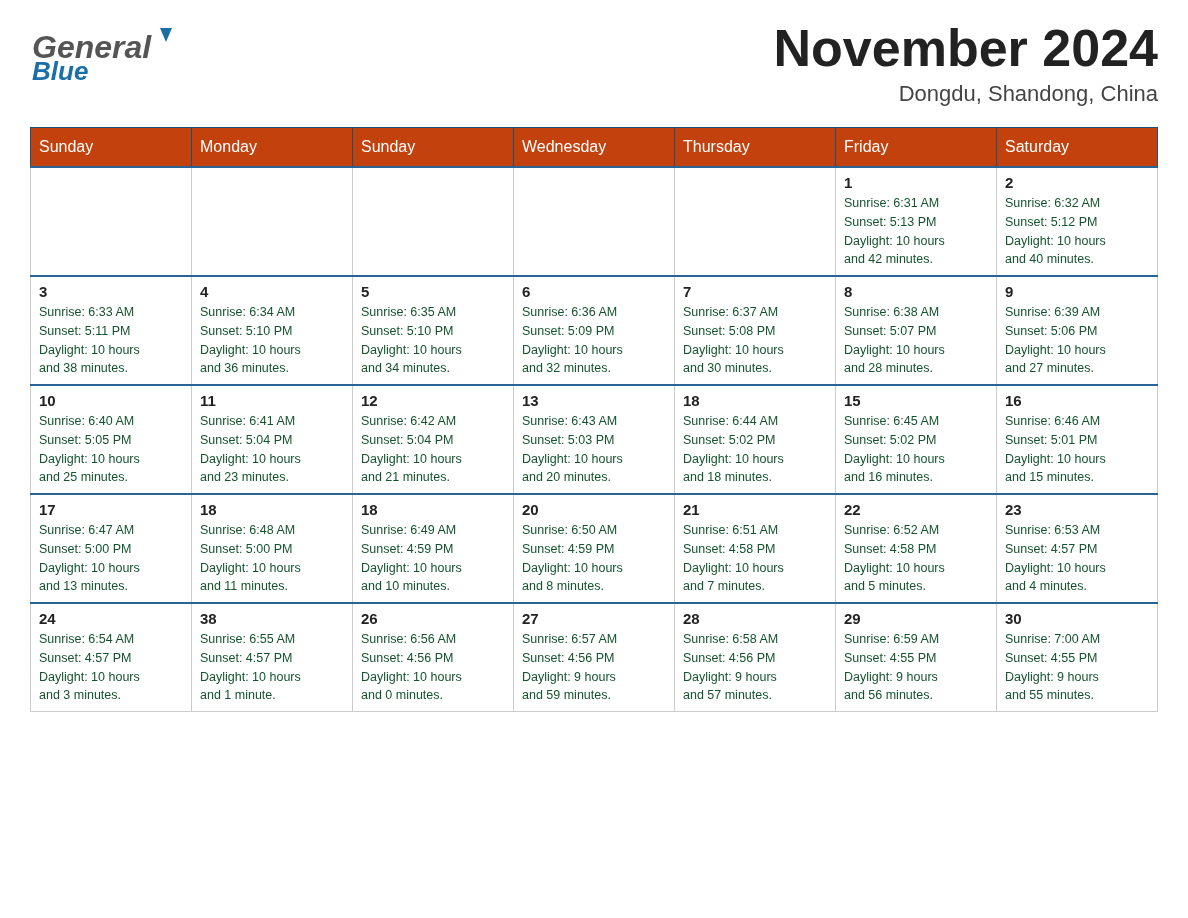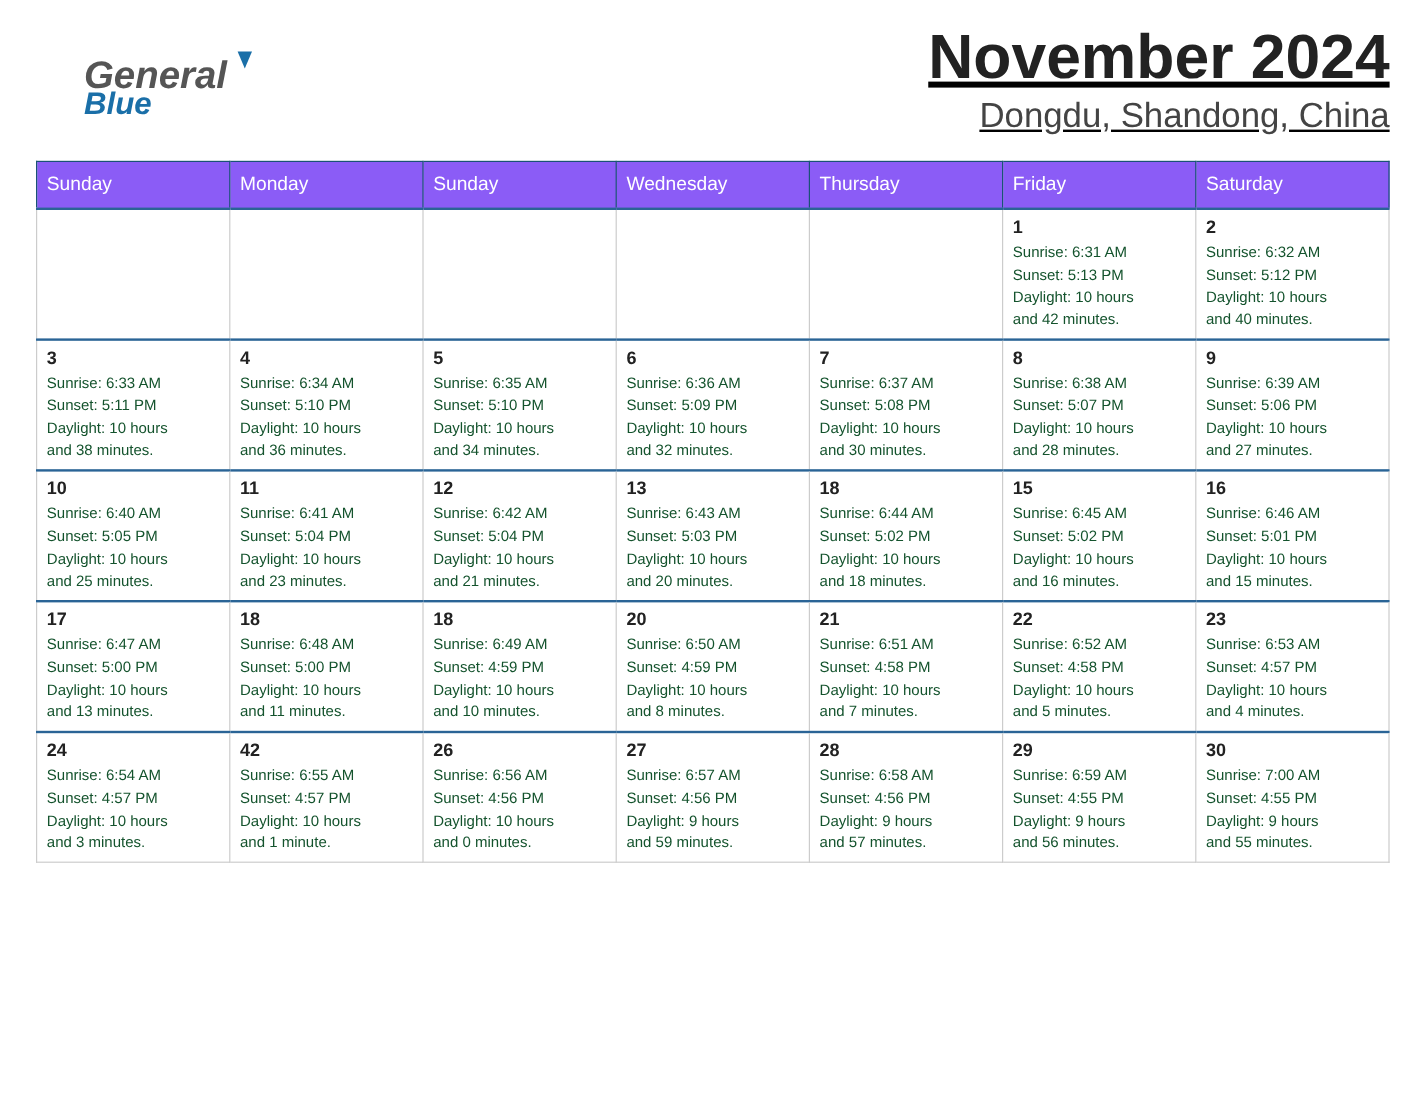--- a/index.html
+++ b/index.html
@@ -6,50 +6,48 @@
     body {
       font-family: Arial, sans-serif;
       background: #fff;
       padding: 20px 30px;
       width: 1188px;
       min-height: 918px;
     }
     .header {
       display: flex;
       justify-content: space-between;
-      align-items: center;
+      align-items: flex-start;
       margin-bottom: 20px;
-      margin-left: 38px;
     }
     .logo {
       display: flex;
       flex-direction: column;
       align-items: flex-start;
     }
     .title-section {
       text-align: right;
-      text-decoration: underline;
     }
     .month-title {
       font-size: 52px;
       font-weight: bold;
       color: #222;
       line-height: 1.1;
     }
     .location-title {
-      font-size: 29px;
+      font-size: 22px;
       color: #444;
       margin-top: 4px;
     }
     .calendar {
       width: 100%;
       border-collapse: collapse;
     }
     .calendar th {
-      background-color: #8b5cf6;
+      background-color: #c2410c;
       color: white;
       padding: 10px 8px;
       text-align: left;
       font-size: 16px;
       font-weight: normal;
       border: 1px solid #1a5276;
     }
     .calendar td {
       vertical-align: top;
       padding: 6px 8px;
@@ -219,21 +217,21 @@
           <div class="day-number">23</div>
           <div class="day-info">Sunrise: 6:53 AM<br>Sunset: 4:57 PM<br>Daylight: 10 hours<br>and 4 minutes.</div>
         </td>
       </tr>
       <tr>
         <td>
           <div class="day-number">24</div>
           <div class="day-info">Sunrise: 6:54 AM<br>Sunset: 4:57 PM<br>Daylight: 10 hours<br>and 3 minutes.</div>
         </td>
         <td>
-          <div class="day-number">42</div>
+          <div class="day-number">38</div>
           <div class="day-info">Sunrise: 6:55 AM<br>Sunset: 4:57 PM<br>Daylight: 10 hours<br>and 1 minute.</div>
         </td>
         <td>
           <div class="day-number">26</div>
           <div class="day-info">Sunrise: 6:56 AM<br>Sunset: 4:56 PM<br>Daylight: 10 hours<br>and 0 minutes.</div>
         </td>
         <td>
           <div class="day-number">27</div>
           <div class="day-info">Sunrise: 6:57 AM<br>Sunset: 4:56 PM<br>Daylight: 9 hours<br>and 59 minutes.</div>
         </td>

